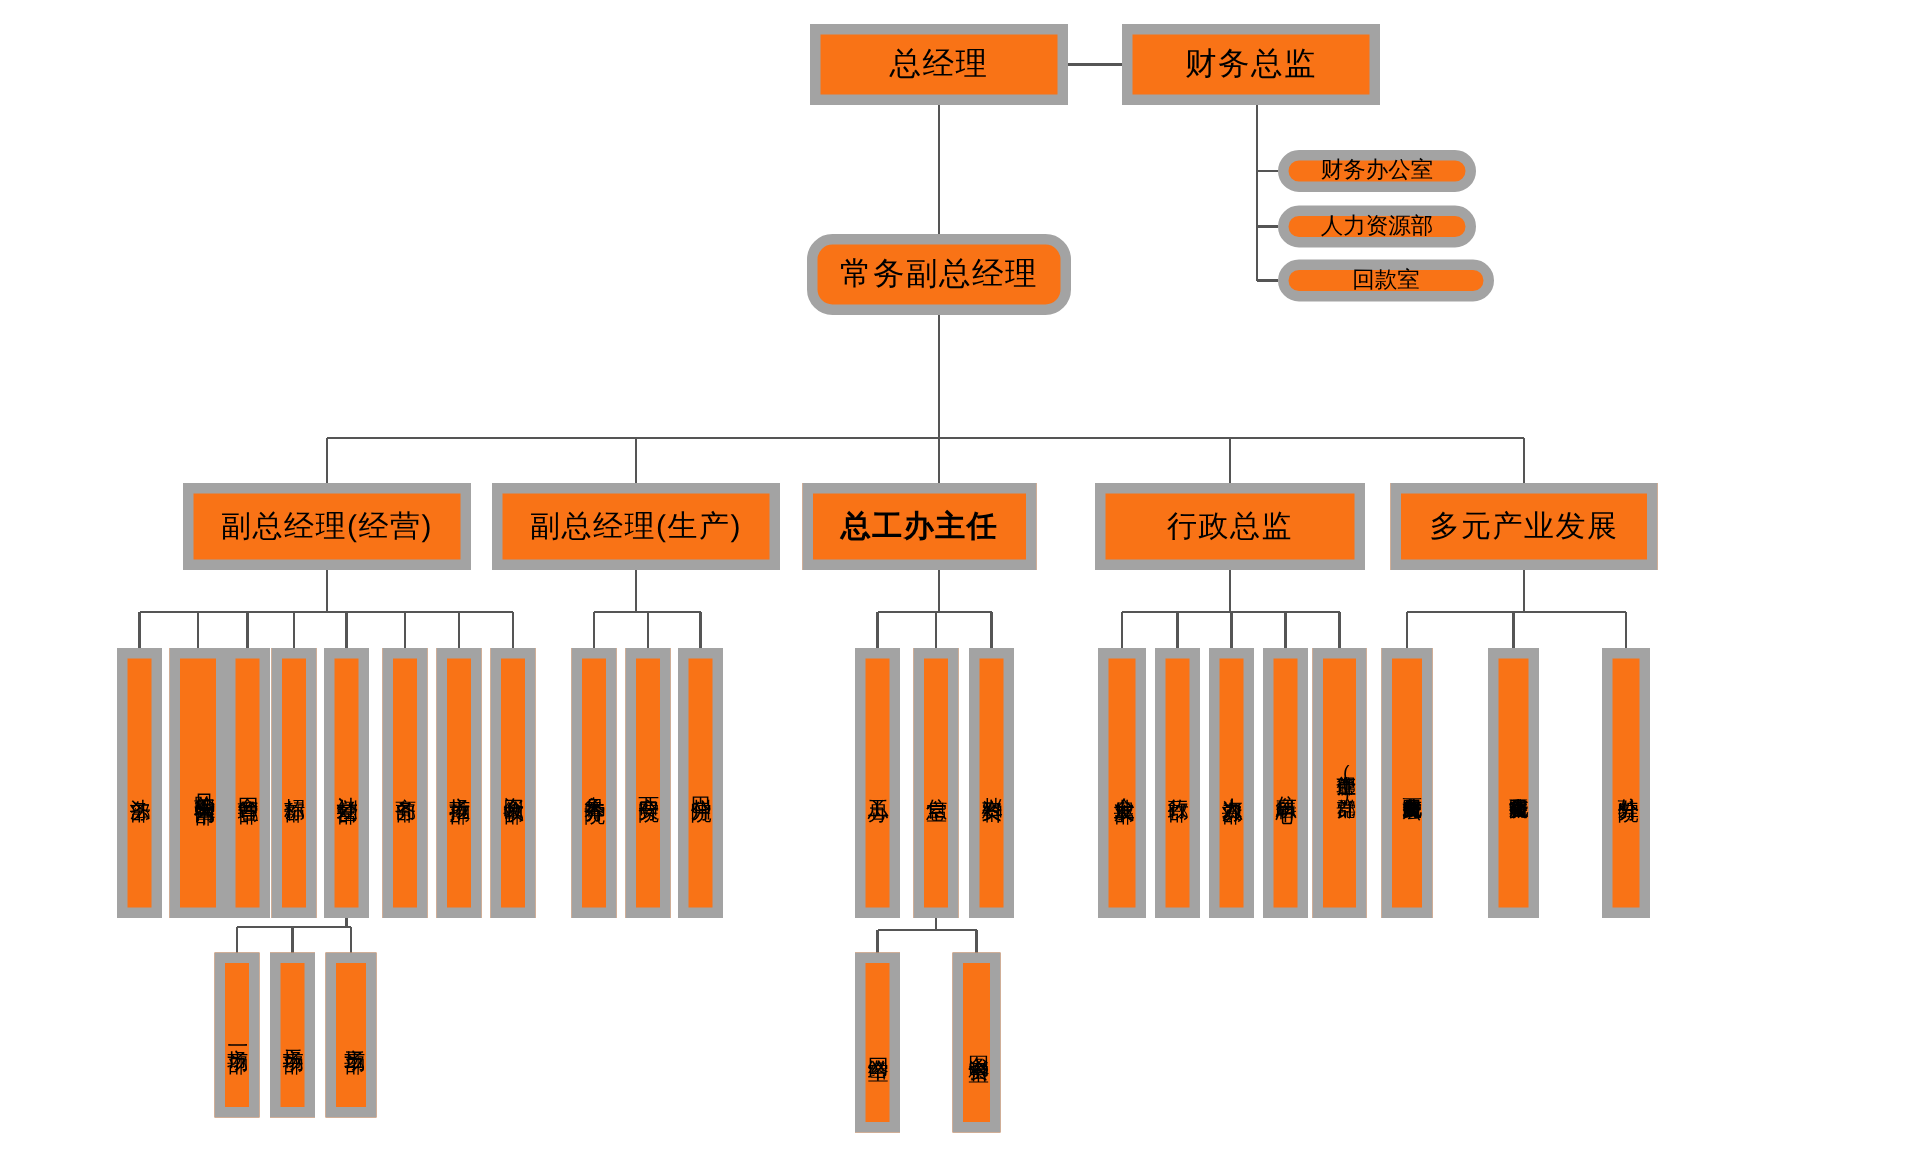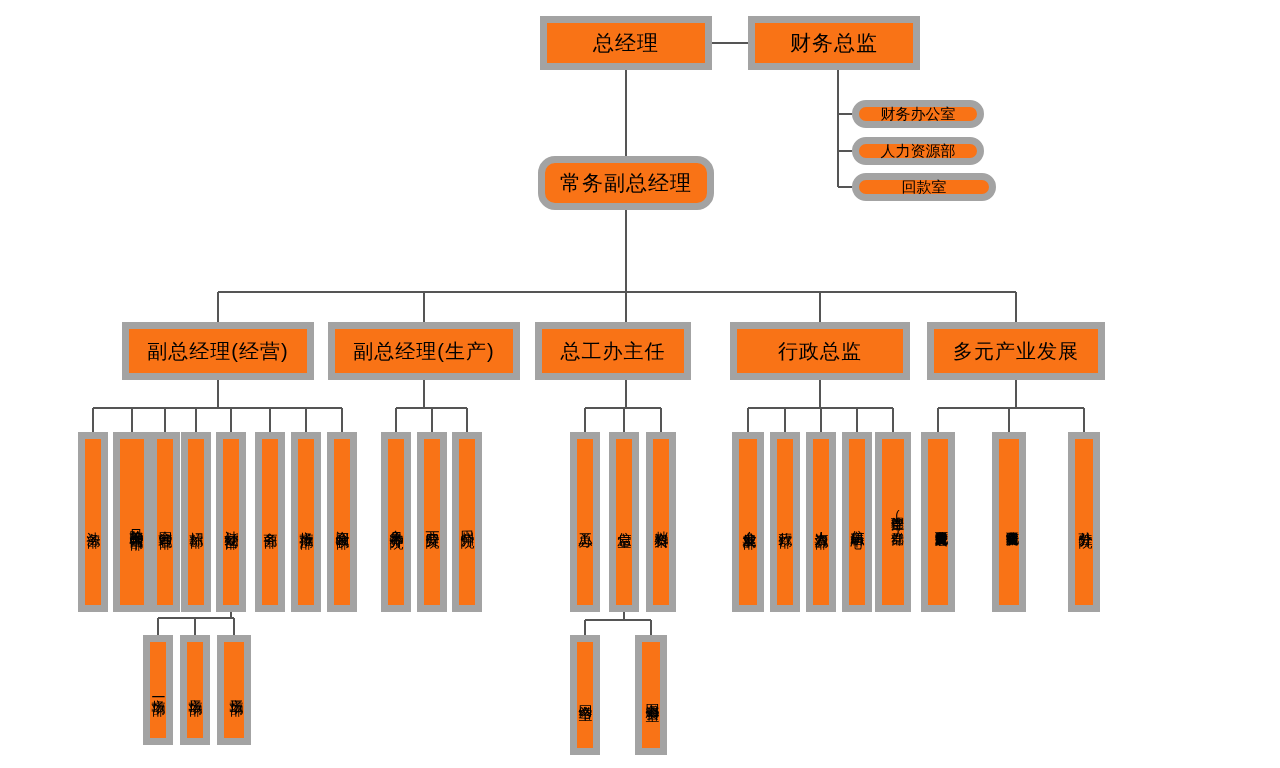--- a/index.html
+++ b/index.html
@@ -143,21 +143,21 @@
 
   <div id="nodes">
       <div class="node h" style="left: 540px; top: 16px; width: 172px; height: 54px;">总经理</div>
       <div class="node h" style="left: 748px; top: 16px; width: 172px; height: 54px;">财务总监</div>
       <div class="node h small" style="left: 852px; top: 100px; width: 132px; height: 28px;">财务办公室</div>
       <div class="node h small" style="left: 852px; top: 137px; width: 132px; height: 28px;">人力资源部</div>
       <div class="node h small" style="left: 852px; top: 173px; width: 144px; height: 28px;">回款室</div>
       <div class="node h" style="left: 538px; top: 156px; width: 176px; height: 54px; border-radius: 17px;">常务副总经理</div>
       <div class="node h sub" style="left: 122px; top: 322px; width: 192px; height: 58px;">副总经理(经营)</div>
       <div class="node h sub" style="left: 328px; top: 322px; width: 192px; height: 58px;">副总经理(生产)</div>
-      <div class="node h sub" style="left: 535px; top: 322px; width: 156px; height: 58px;">总工办主任</div>
+      <div class="node h sub" style="left: 535px; top: 322px; width: 156px; height: 58px; font-weight: bold;">总工办主任</div>
       <div class="node h sub" style="left: 730px; top: 322px; width: 180px; height: 58px; text-align: right;">行政总监</div>
       <div class="node h sub" style="left: 927px; top: 322px; width: 178px; height: 58px;">多元产业发展</div>
       <div class="node v" style="left: 78px; top: 432px; width: 30px; height: 180px;">法务部</div>
       <div class="node v" style="left: 113px; top: 432px; width: 38px; height: 180px;">风险管理与内审部</div>
       <div class="node v" style="left: 150px; top: 432px; width: 30px; height: 180px;">合同管理部</div>
       <div class="node v" style="left: 181px; top: 432px; width: 30px; height: 180px;">招标部</div>
       <div class="node v" style="left: 216px; top: 432px; width: 30px; height: 180px;">计划经营部</div>
       <div class="node v" style="left: 255px; top: 432px; width: 30px; height: 180px;">商务部</div>
       <div class="node v" style="left: 291px; top: 432px; width: 30px; height: 180px;">市场推广部</div>
       <div class="node v" style="left: 327px; top: 432px; width: 30px; height: 180px;">资金回收部</div>

